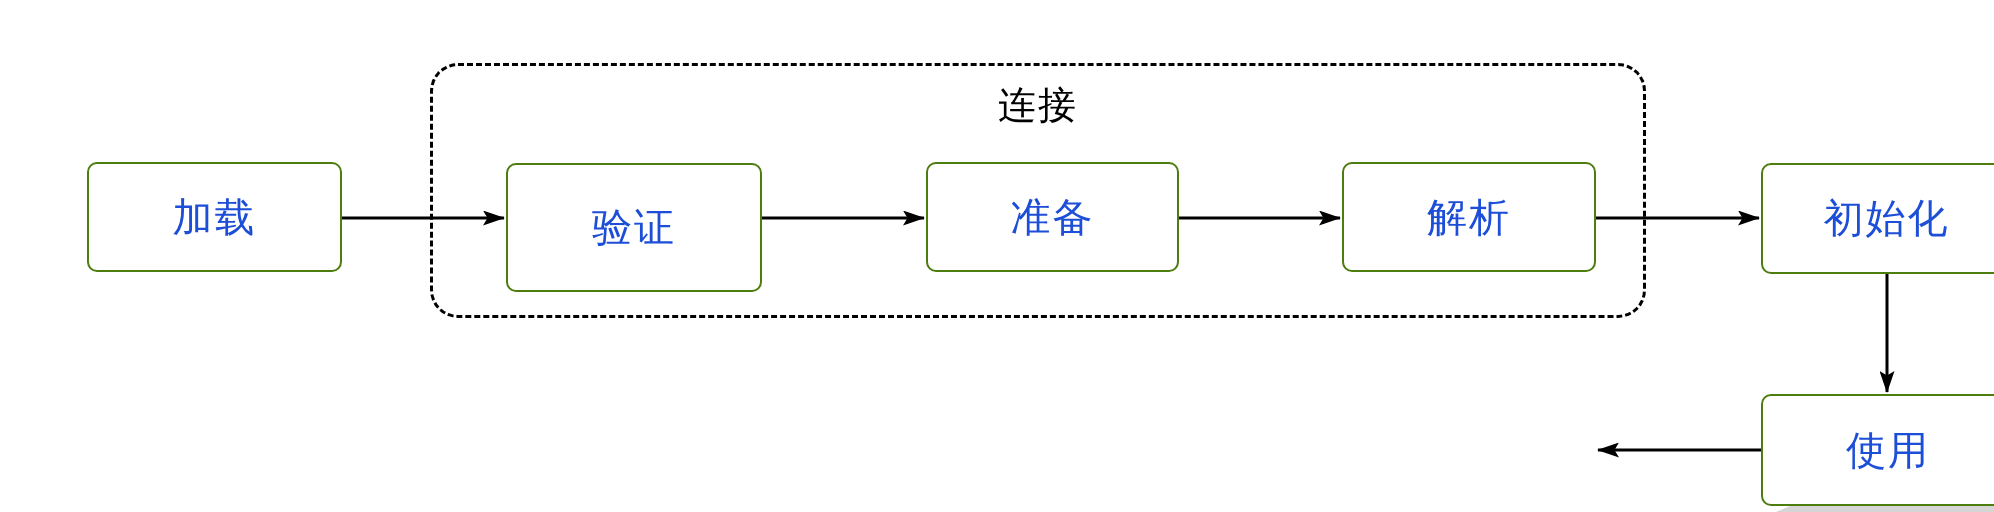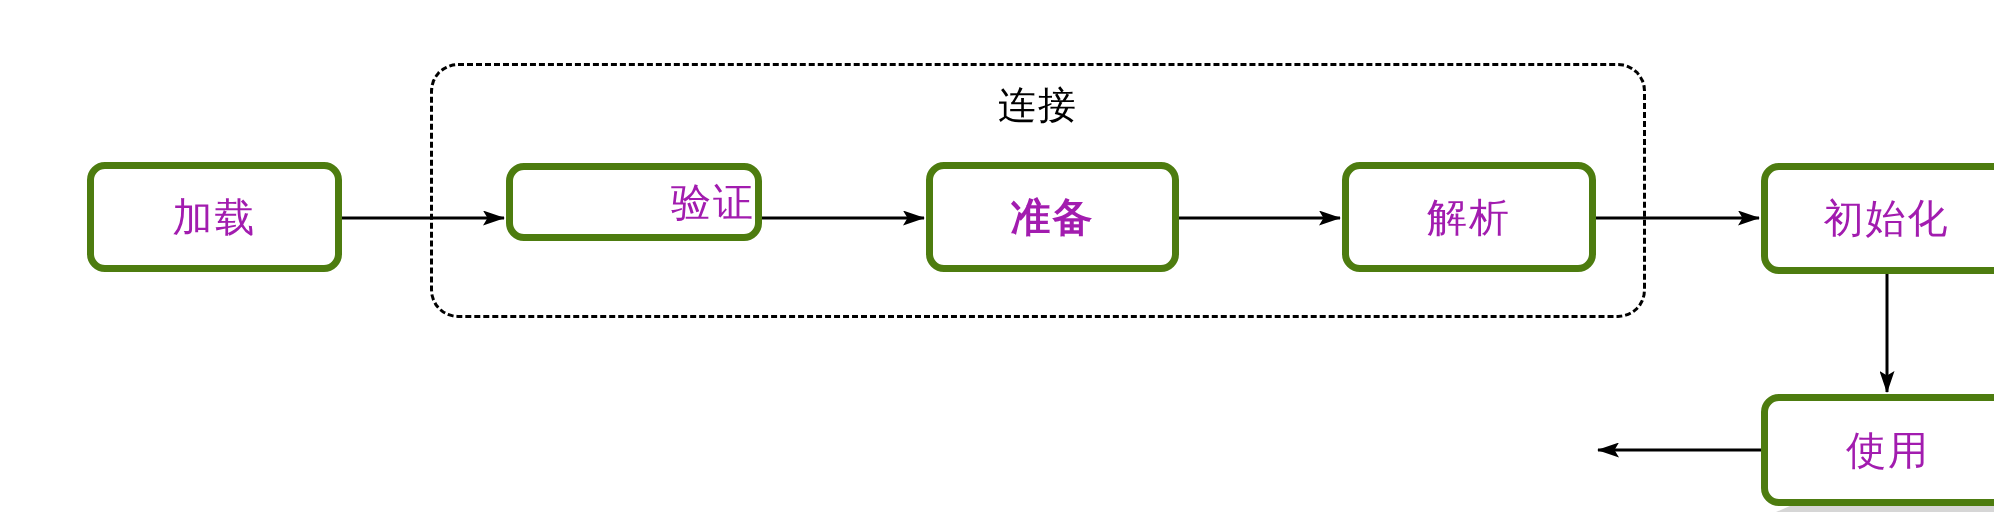--- a/index.html
+++ b/index.html
@@ -9,27 +9,27 @@
     width: 1994px;
     height: 512px;
     background: #ffffff;
     overflow: hidden;
     font-family: "DejaVu Sans", "Liberation Sans", sans-serif;
     margin-left: 44px;
   }
   .node {
     position: absolute;
     background: #ffffff;
-    border: 7px solid #4d7c0f;
-    border-radius: 18px;
+    border: 2px solid #4d7c0f;
+    border-radius: 10px;
     display: flex;
     align-items: center;
     justify-content: center;
     font-size: 40px;
-    color: #a21caf;
+    color: #1d4ed8;
     letter-spacing: 2px;
     z-index: 2;
   }
   .group-rect {
     position: absolute;
     left: 386px;
     top: 63px;
     width: 1216px;
     height: 255px;
     border: 3px dashed #000000;
@@ -61,22 +61,22 @@
     left: 1732px;
     top: 506px;
     width: 262px;
     height: 6px;
     background: #d6d6d6;
     clip-path: polygon(14px 0, 100% 0, 100% 100%, 0 100%);
     z-index: 0;
   }
   
   .node-load       { left: 43px;   top: 162px; width: 255px; height: 110px; }
-  .node-verify     { left: 462px;  top: 163px; width: 256px; height: 78px; justify-content: flex-end; }
-  .node-prepare    { left: 882px;  top: 162px; width: 253px; height: 110px; font-weight: bold; }
+  .node-verify     { left: 462px;  top: 163px; width: 256px; height: 129px; }
+  .node-prepare    { left: 882px;  top: 162px; width: 253px; height: 110px; }
   .node-resolve    { left: 1298px; top: 162px; width: 254px; height: 110px; text-align: center; }
   .node-initialize { left: 1717px; top: 163px; width: 251px; height: 111px; }
   .node-use        { left: 1717px; top: 394px; width: 254px; height: 112px; }
   .node-unload     { left: 1297px; top: 393px; width: 255px; height: 114px; }
 </style>
 </head>
 <body>
 
 <div class="canvas">
 

